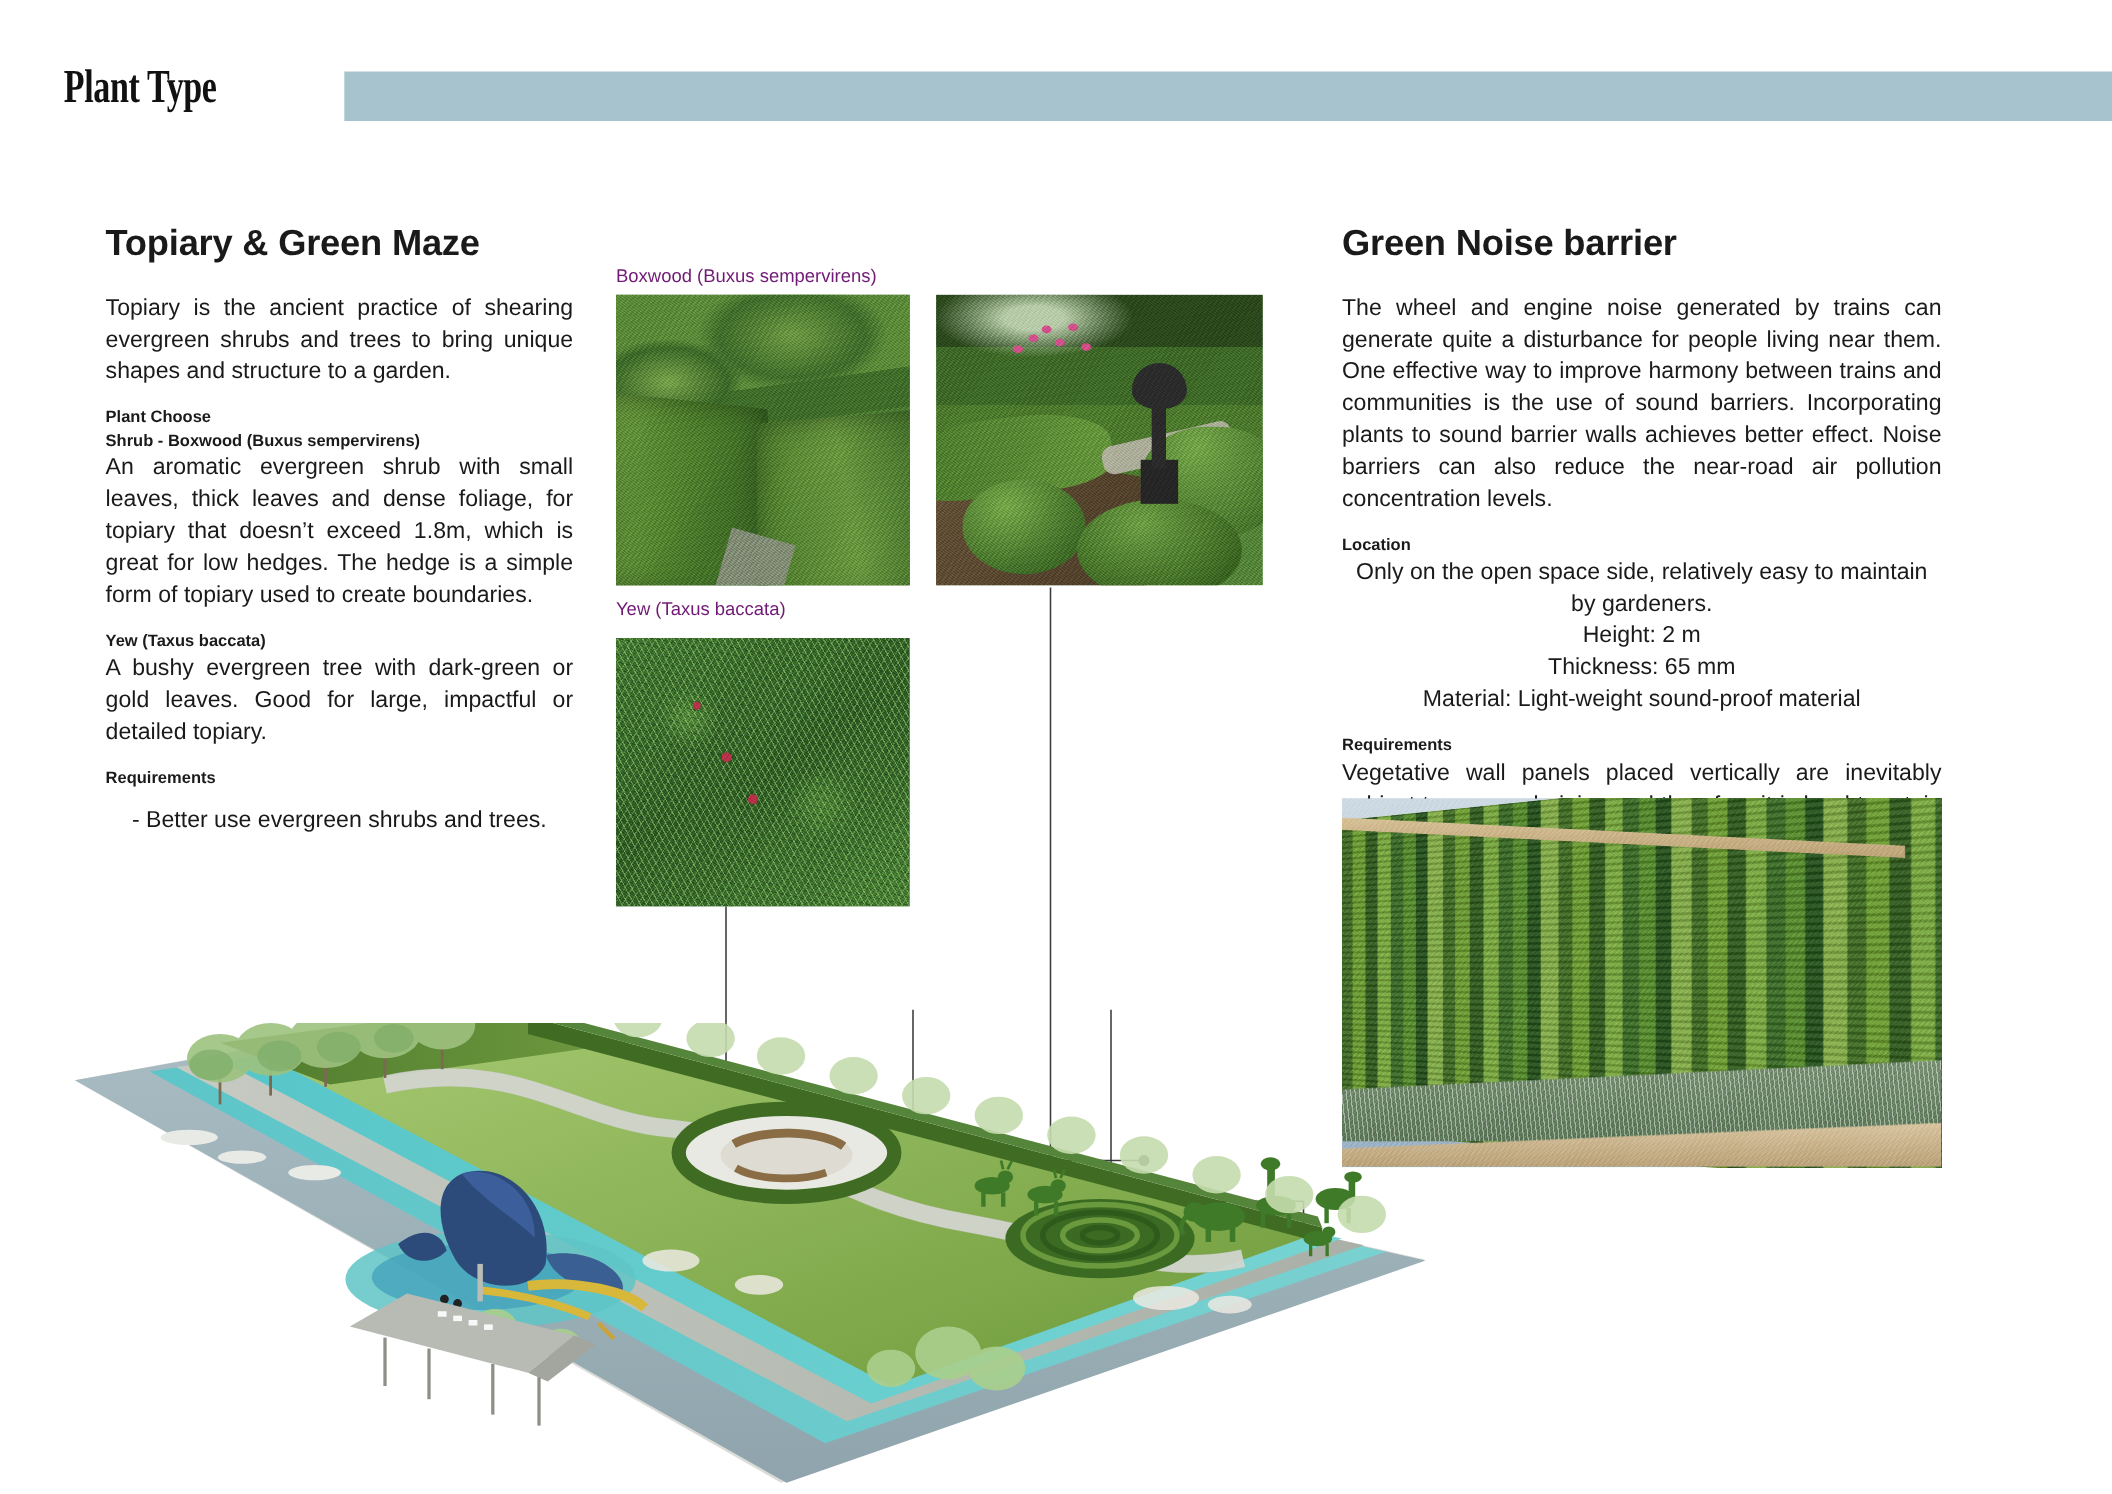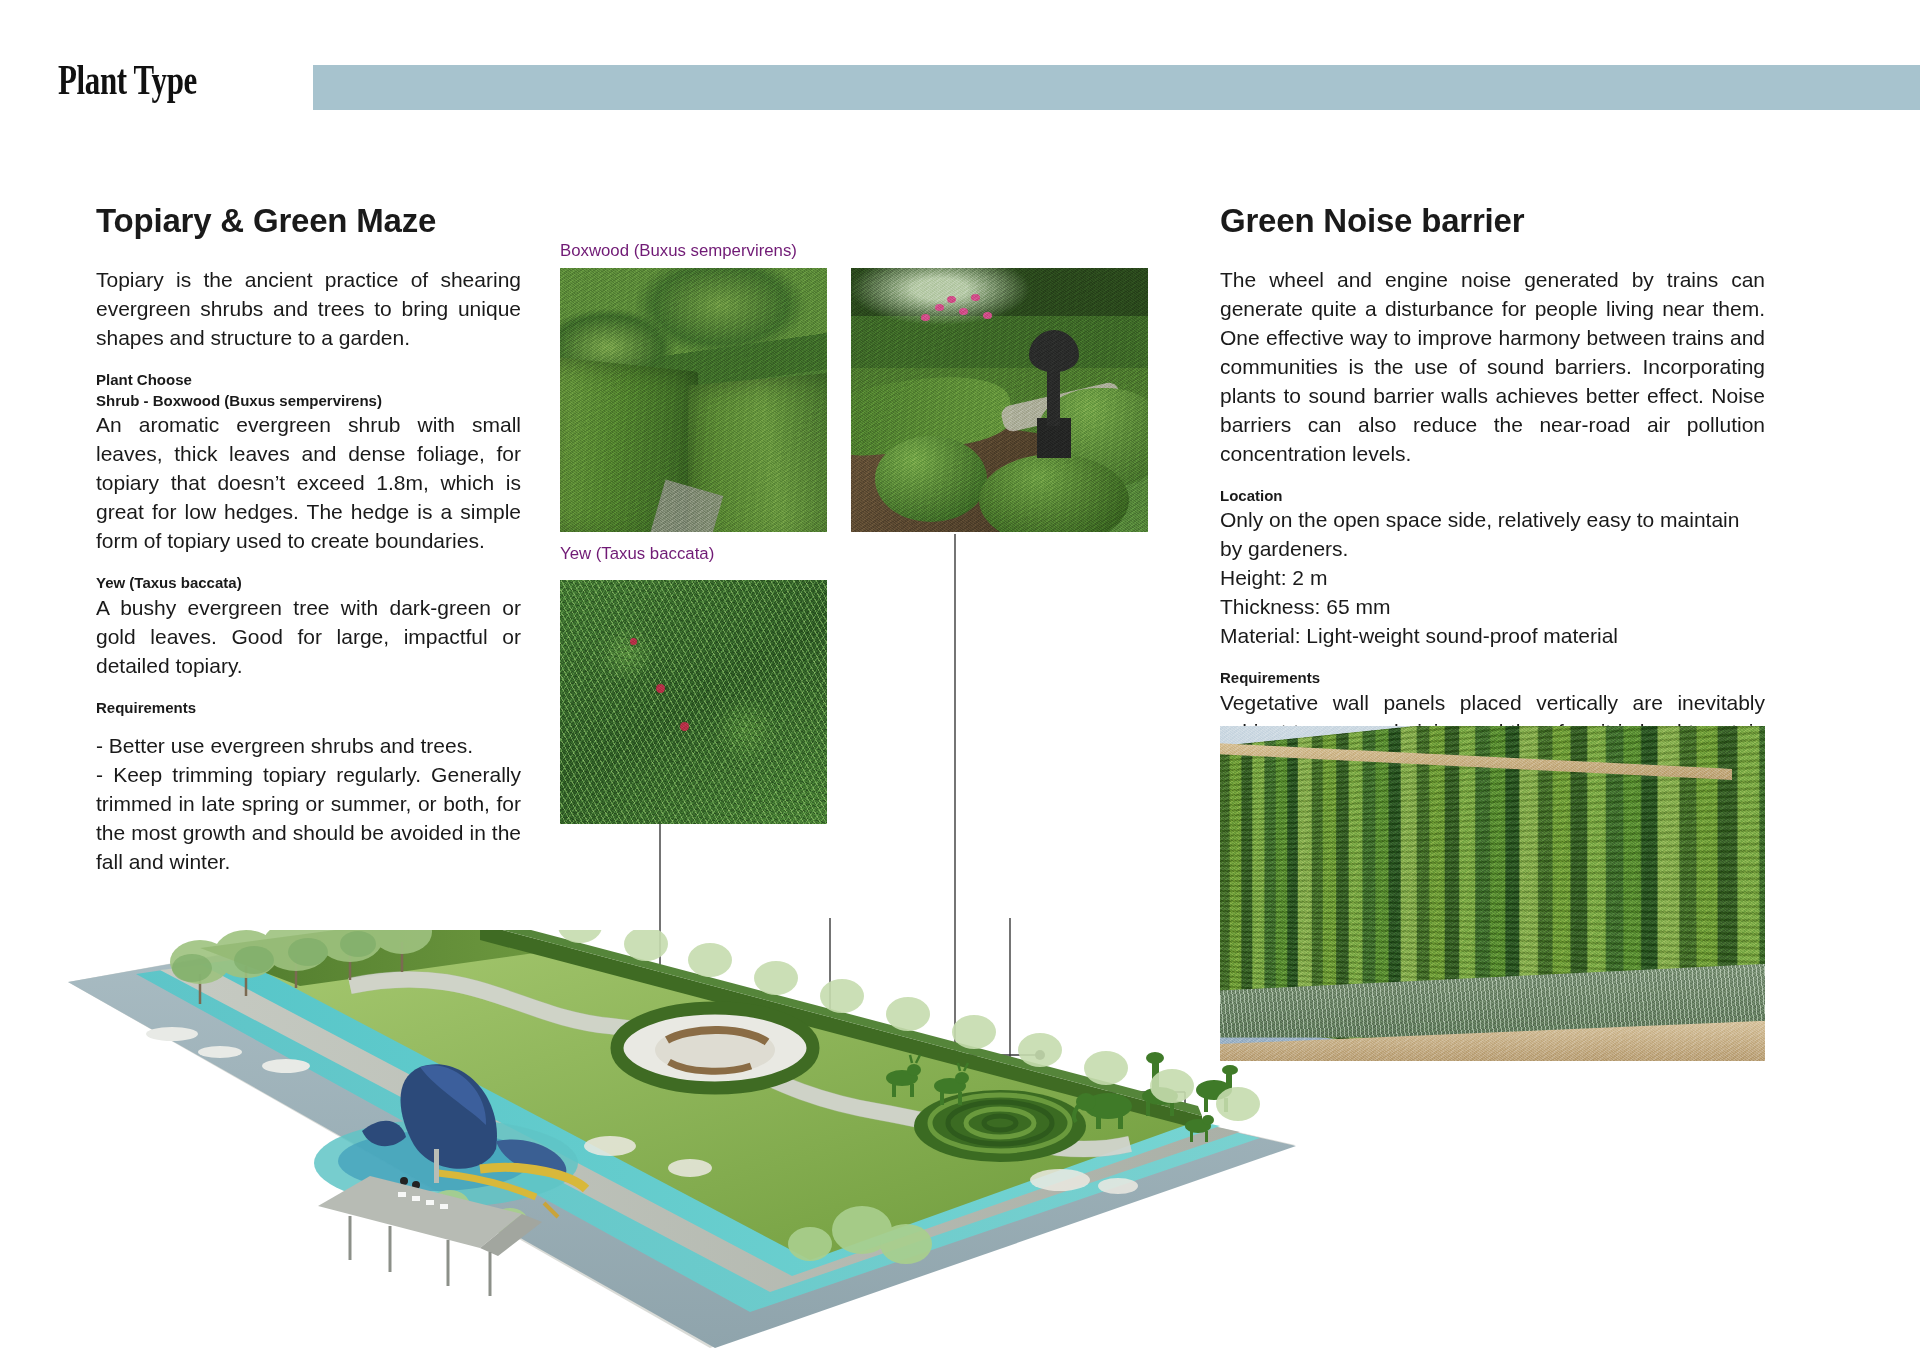--- a/index.html
+++ b/index.html
@@ -24,21 +24,21 @@
   }
 
   
   #col-left { position:absolute; left:96px; top:202px; width:425px; }
   h2.section-head {
     margin:0 0 26px 0; font-size:33px; font-weight:bold; letter-spacing:-0.2px;
   }
   .body-par {
     font-size:21px; line-height:1.38; text-align:justify; margin:0 0 17px 0;
   }
-  .body-par.nojust { text-align:left; }
+  .body-par.nojust { text-align:center; }
   .sub-head { font-size:15px; font-weight:bold; line-height:1.38; margin:0; }
   .tight { margin:0; }
   .gap-top { margin-top:17px; }
 
   
   #col-right { position:absolute; left:1220px; top:202px; width:545px; }
 
   
   .photo-caption {
     position:absolute; font-size:16.8px; color:#701a75; white-space:nowrap;
@@ -215,21 +215,20 @@
 <div id="col-left">
   <h2 class="section-head">Topiary &amp; Green Maze</h2>
   <p class="body-par">Topiary is the ancient practice of shearing evergreen shrubs and trees to bring unique shapes and structure to a garden.</p>
   <p class="sub-head">Plant Choose</p>
   <p class="sub-head">Shrub - Boxwood (Buxus sempervirens)</p>
   <p class="body-par">An aromatic evergreen shrub with small leaves, thick leaves and dense foliage, for topiary that doesn’t exceed 1.8m, which is great for low hedges. The hedge is a simple form of topiary used to create boundaries.</p>
   <p class="sub-head gap-top">Yew (Taxus baccata)</p>
   <p class="body-par">A bushy evergreen tree with dark-green or gold leaves. Good for large, impactful or detailed topiary.</p>
   <p class="sub-head gap-top">Requirements</p>
   <p class="body-par nojust tight" style="margin-top:14px;margin-bottom:0">- Better use evergreen shrubs and trees.</p>
-  <p class="body-par" style="margin-top:0">- Keep trimming topiary regularly. Generally trimmed in late spring or summer, or both, for the most growth and should be avoided in the fall and winter.</p>
 </div>
 
 <div id="col-right">
   <h2 class="section-head">Green Noise barrier</h2>
   <p class="body-par">The wheel and engine noise generated by trains can generate quite a disturbance for people living near them. One effective way to improve harmony between trains and communities is the use of sound barriers. Incorporating plants to sound barrier walls achieves better effect. Noise barriers can also reduce the near-road air pollution concentration levels.</p>
   <p class="sub-head gap-top">Location</p>
   <p class="body-par nojust tight">Only on the open space side, relatively easy to maintain by gardeners.</p>
   <p class="body-par nojust tight">Height:  2 m</p>
   <p class="body-par nojust tight">Thickness: 65 mm</p>
   <p class="body-par nojust tight">Material: Light-weight sound-proof material</p>

